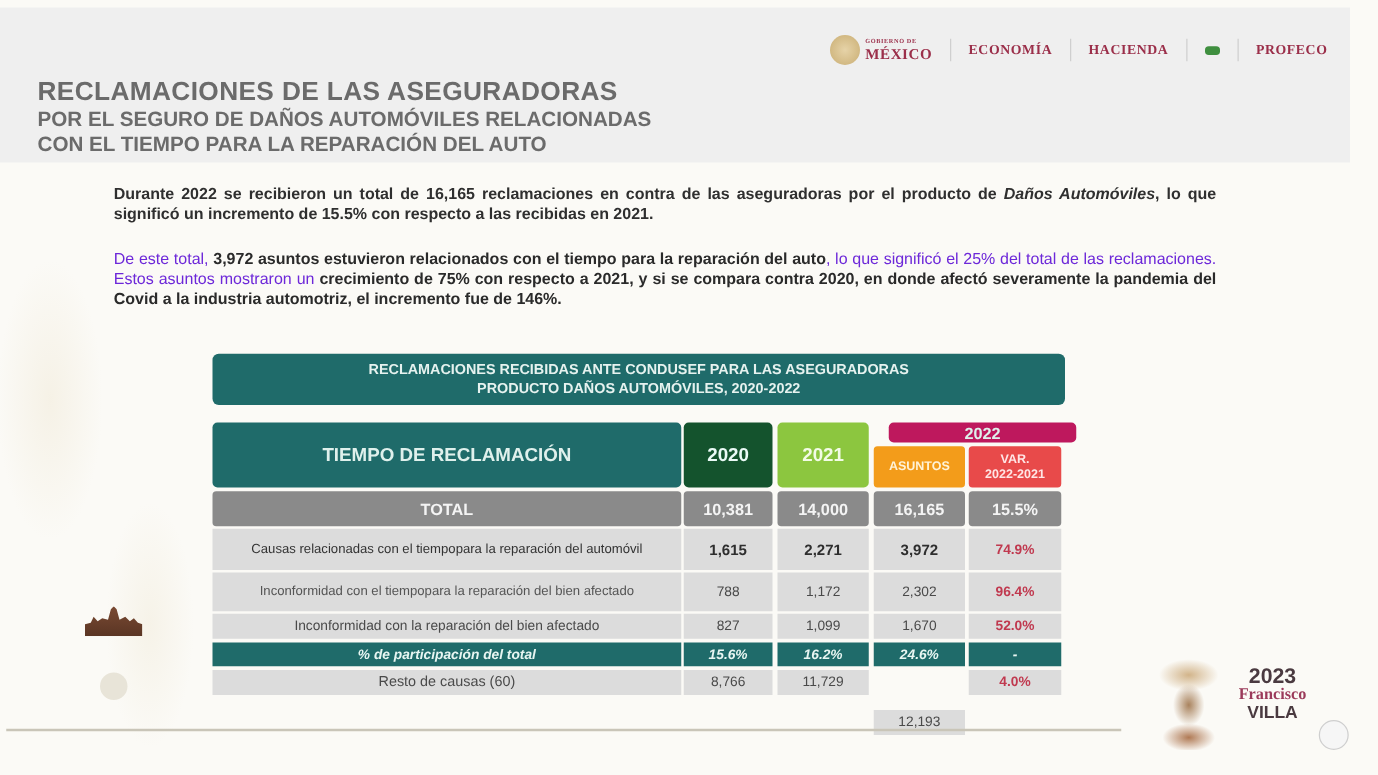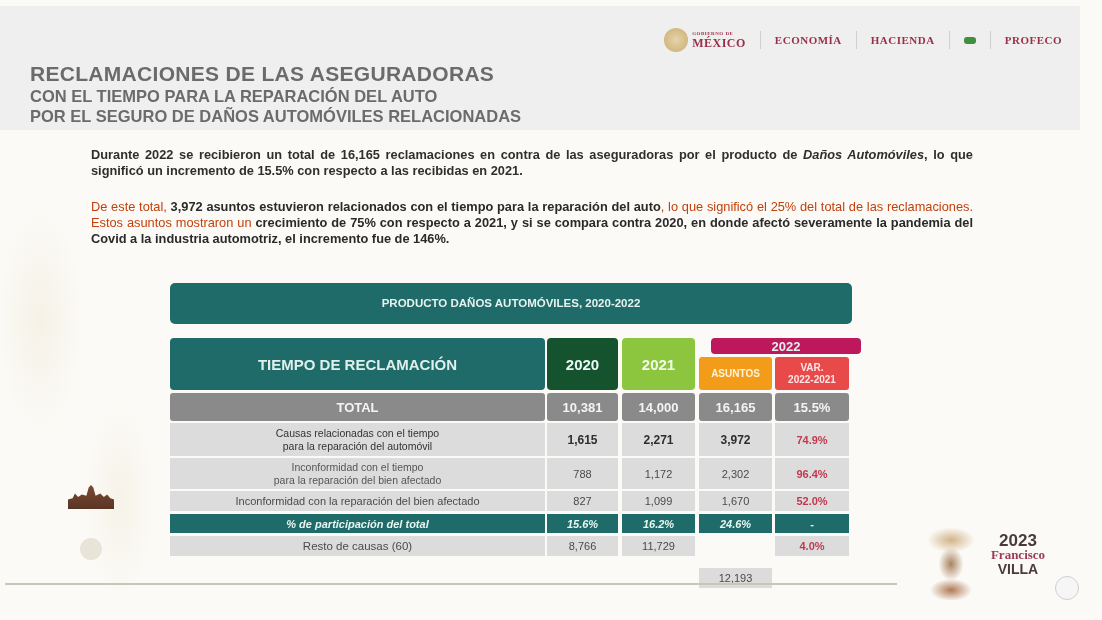--- a/index.html
+++ b/index.html
@@ -34,21 +34,21 @@
   .title-block {
     position:absolute; left:30px; top:62px; color:#6b6b6b; font-weight:bold;
   }
   .title1 { font-size:21px; letter-spacing:0.3px; line-height:24px; }
   .title2 { font-size:16.5px; line-height:20px; }
   .para {
     position:absolute; left:91px; width:882px; font-size:12.8px; line-height:16px;
     text-align:justify; color:#2f2f2f;
   }
   .para b { font-weight:bold; color:#2a2a2a; }
-  .para .light { color:#c2410c;margin-top:22px; }
+  .para .light { color:#6d28d9;margin-top:22px; }
   .p1 { top:147px; font-weight:bold; }
   .p2 { top:199px; }
   .table-title {
     position:absolute; left:170px; top:283px; width:682px; height:41px;
     background:#1f6b6a; border-radius:5px; color:#e6f2ef;
     font-weight:bold; font-size:11.5px; text-align:center; line-height:15px;
     display:flex; flex-direction:column; justify-content:center;
   }
   .tbl { position:absolute; left:170px; top:338px; width:682px; }
   .cell {
@@ -64,21 +64,21 @@
   .r-total { background:#8a8a8a; color:#f4f4f4; font-weight:bold; font-size:13px; height:28px; top:55px; }
   .r-gray { background:#dcdcdc; }
   .r-teal { background:#1f6b6a; color:#e8f6f2; font-weight:bold; font-style:italic; font-size:11px; }
   .col0 { left:0; width:375px; }
   .col1 { left:377px; width:71px; }
   .col2 { left:452px; width:73px; }
   .col3 { left:529px; width:73px; }
   .col4 { left:605px; width:74px; }
   .red { color:#c0394f; font-weight:bold; }
   .bold { font-weight:bold; color:#2e2e2e; font-size:12px; }
-  .desc { font-size:10.5px; line-height:13px; color:#555; flex-direction:column; }
+  .desc { font-size:10.5px; line-height:13px; color:#555; flex-direction:row; }
   .desc.bold-desc { color:#333; }
   .footer-line {
     position:absolute; left:5px; top:583px; width:892px; height:2px; background:#c9c5b8;
   }
   .side-castle {
     position:absolute; left:68px; top:485px; width:46px; height:24px;
     background:linear-gradient(#7a4a33,#5a3524);
     clip-path:polygon(0 100%,0 60%,10% 55%,15% 35%,22% 50%,30% 40%,40% 45%,45% 10%,50% 0,55% 10%,60% 45%,70% 35%,78% 50%,85% 40%,92% 55%,100% 60%,100% 100%);
   }
   .side-circle {
@@ -124,29 +124,30 @@
   <span class="logo-sep"></span>
   <span>HACIENDA</span>
   <span class="logo-sep"></span>
   <span class="logo-leaf"></span>
   <span class="logo-sep"></span>
   <span>PROFECO</span>
 </div>
 
 <div class="title-block">
   <div class="title1">RECLAMACIONES DE LAS ASEGURADORAS</div>
+  <div class="title2">POR EL SEGURO DE DAÑOS AUTOMÓVILES RELACIONADAS</div>
   <div class="title2">CON EL TIEMPO PARA LA REPARACIÓN DEL AUTO</div>
-  <div class="title2">POR EL SEGURO DE DAÑOS AUTOMÓVILES RELACIONADAS</div>
 </div>
 
 <div class="para p1"><span>Durante 2022 se recibieron un total de 16,165 reclamaciones en contra de las aseguradoras por el producto de </span><i>Daños Automóviles</i><span>, lo que significó un incremento de 15.5% con respecto a las recibidas en 2021.</span></div>
 
 <div class="para p2"><span class="light">De este total, </span><b>3,972 asuntos estuvieron relacionados con el tiempo para la reparación del auto</b><span class="light">, lo que significó el 25% del total de las reclamaciones. Estos asuntos mostraron un </span><b>crecimiento de 75% con respecto a 2021, y si se compara contra 2020, en donde afectó severamente la pandemia del Covid a la industria automotriz, el incremento fue de 146%.</b></div>
 
 <div class="table-title">
+  <div>RECLAMACIONES RECIBIDAS ANTE CONDUSEF PARA LAS ASEGURADORAS</div>
   <div>PRODUCTO DAÑOS AUTOMÓVILES, 2020-2022</div>
 </div>
 
 <div class="tbl">
   <div class="cell h-causas">TIEMPO DE RECLAMACIÓN</div>
   <div class="cell h-2020">2020</div>
   <div class="cell h-2021">2021</div>
   <div class="cell h-2022">2022</div>
   <div class="cell h-asuntos">ASUNTOS</div>
   <div class="cell h-var">

